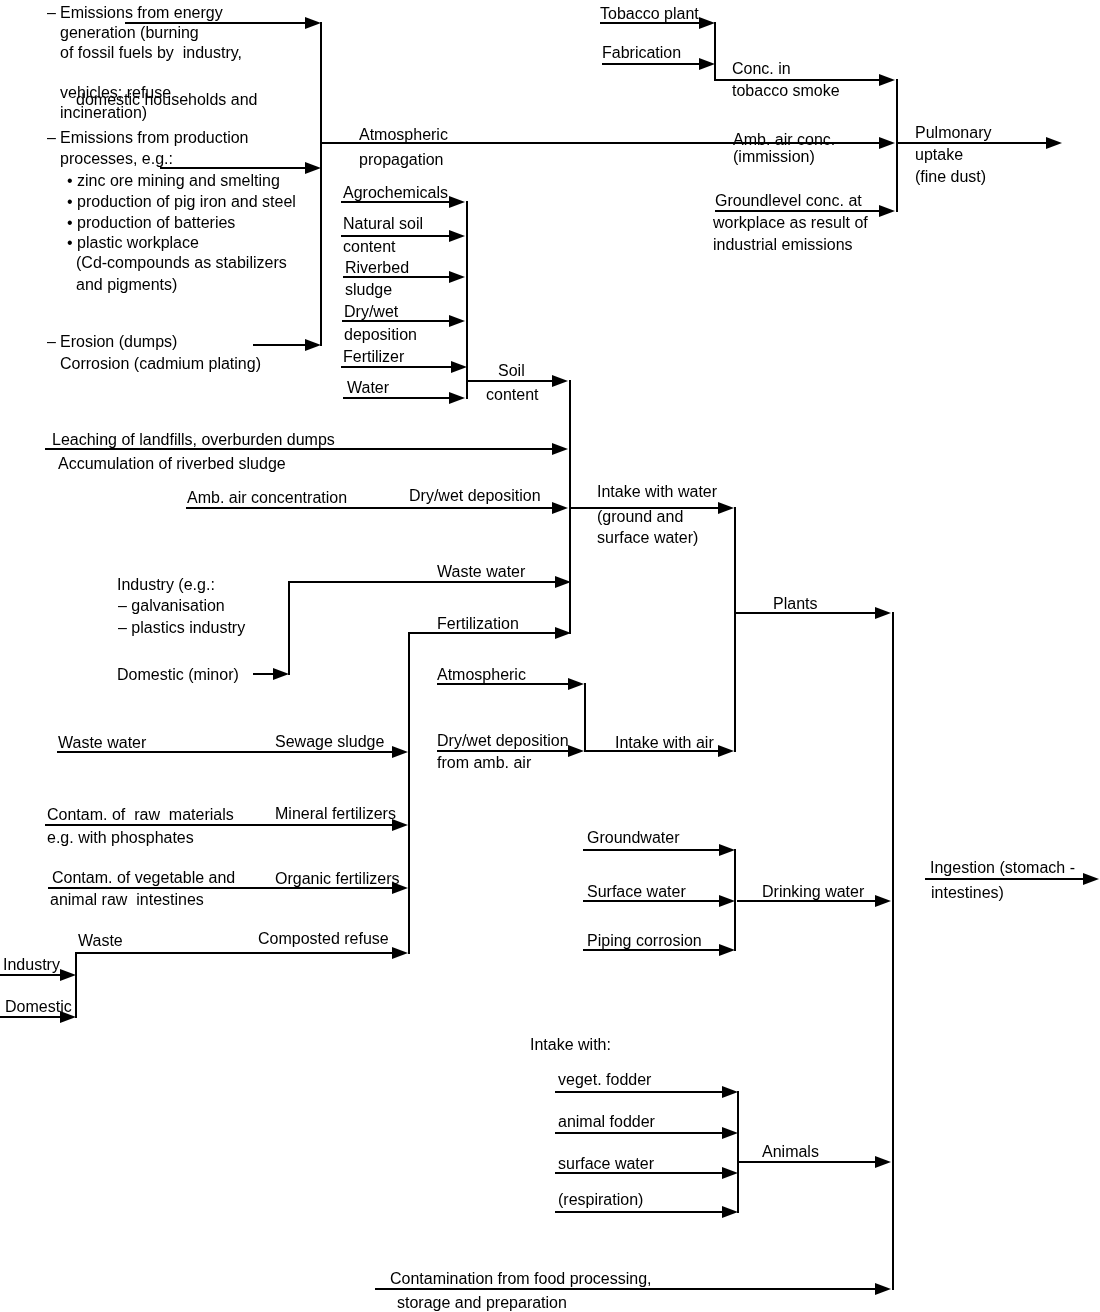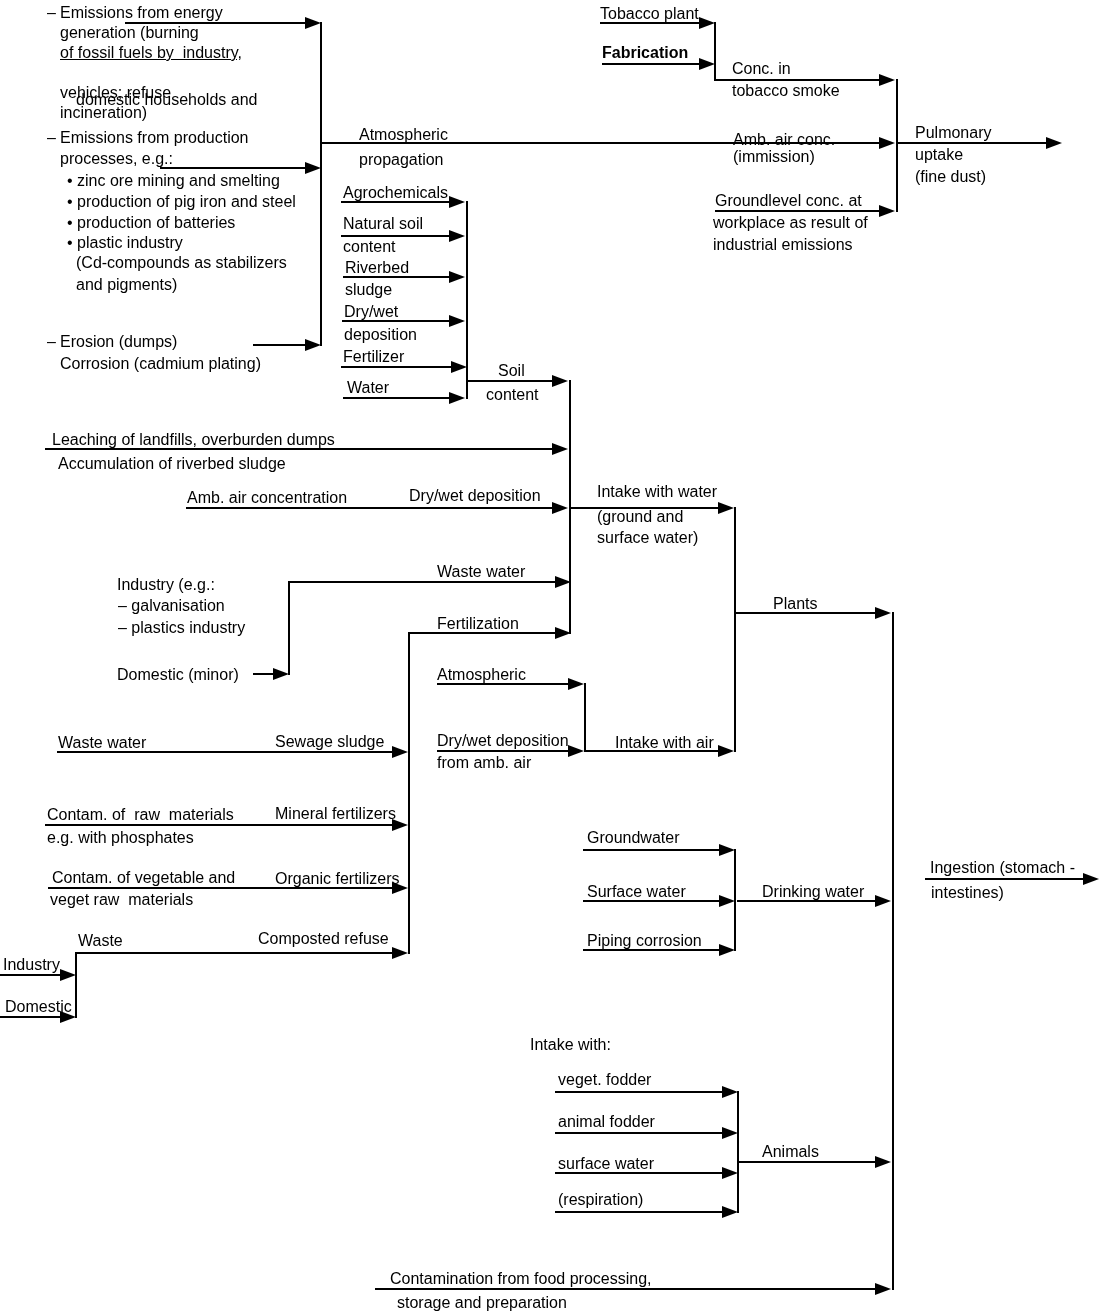--- a/index.html
+++ b/index.html
@@ -11,31 +11,31 @@
   .ar{position:absolute;width:0;height:0;border-top:6px solid transparent;
       border-bottom:6px solid transparent;border-left:16px solid #000;}
 </style>
 </head>
 <body>
 
 <div id="canvas">
     <div class="lbl" style="left: 47px; top: 4px;">–</div>
     <div class="lbl" style="left: 60px; top: 4px;">Emissions from energy</div>
     <div class="lbl" style="left: 60px; top: 24px;">generation (burning</div>
-    <div class="lbl" style="left: 60px; top: 44px; text-decoration: underline;">of fossil fuels by  industry,</div>
+    <div class="lbl" style="left: 60px; top: 44px;">of fossil fuels by  industry,</div>
     <div class="lbl" style="left: 76px; top: 64px; margin-top: 27px;">domestic households and</div>
     <div class="lbl" style="left: 60px; top: 84px;">vehicles; refuse</div>
     <div class="lbl" style="left: 60px; top: 104px;">incineration)</div>
     <div class="lbl" style="left: 47px; top: 129px;">–</div>
     <div class="lbl" style="left: 60px; top: 129px;">Emissions from production</div>
     <div class="lbl" style="left: 60px; top: 150px;">processes, e.g.:</div>
     <div class="lbl" style="left: 67px; top: 172px;">• zinc ore mining and smelting</div>
     <div class="lbl" style="left: 67px; top: 193px;">• production of pig iron and steel</div>
     <div class="lbl" style="left: 67px; top: 214px;">• production of batteries</div>
-    <div class="lbl" style="left: 67px; top: 234px;">• plastic industry</div>
+    <div class="lbl" style="left: 67px; top: 234px;">• plastic workplace</div>
     <div class="lbl" style="left: 76px; top: 254px;">(Cd-compounds as stabilizers</div>
     <div class="lbl" style="left: 76px; top: 276px;">and pigments)</div>
     <div class="lbl" style="left: 47px; top: 333px;">–</div>
     <div class="lbl" style="left: 60px; top: 333px;">Erosion (dumps)</div>
     <div class="lbl" style="left: 60px; top: 355px;">Corrosion (cadmium plating)</div>
     <div class="lbl" style="left: 359px; top: 126px;">Atmospheric</div>
     <div class="lbl" style="left: 359px; top: 151px;">propagation</div>
     <div class="lbl" style="left: 343px; top: 184px;">Agrochemicals</div>
     <div class="lbl" style="left: 343px; top: 215px;">Natural soil</div>
     <div class="lbl" style="left: 343px; top: 238px;">content</div>
@@ -64,28 +64,28 @@
     <div class="lbl" style="left: 58px; top: 734px;">Waste water</div>
     <div class="lbl" style="left: 597px; top: 483px;">Intake with water</div>
     <div class="lbl" style="left: 597px; top: 508px;">(ground and</div>
     <div class="lbl" style="left: 597px; top: 529px;">surface water)</div>
     <div class="lbl" style="left: 615px; top: 734px;">Intake with air</div>
     <div class="lbl" style="left: 773px; top: 595px;">Plants</div>
     <div class="lbl" style="left: 47px; top: 806px;">Contam. of  raw  materials</div>
     <div class="lbl" style="left: 47px; top: 829px;">e.g. with phosphates</div>
     <div class="lbl" style="left: 275px; top: 805px;">Mineral fertilizers</div>
     <div class="lbl" style="left: 52px; top: 869px;">Contam. of vegetable and</div>
-    <div class="lbl" style="left: 50px; top: 891px;">veget raw  materials</div>
+    <div class="lbl" style="left: 50px; top: 891px;">animal raw  intestines</div>
     <div class="lbl" style="left: 275px; top: 870px;">Organic fertilizers</div>
     <div class="lbl" style="left: 78px; top: 932px;">Waste</div>
     <div class="lbl" style="left: 258px; top: 930px;">Composted refuse</div>
     <div class="lbl" style="left: 3px; top: 956px;">Industry</div>
     <div class="lbl" style="left: 5px; top: 998px;">Domestic</div>
     <div class="lbl" style="left: 600px; top: 5px;">Tobacco plant</div>
-    <div class="lbl" style="left: 602px; top: 44px; font-weight: bold;">Fabrication</div>
+    <div class="lbl" style="left: 602px; top: 44px;">Fabrication</div>
     <div class="lbl" style="left: 732px; top: 60px;">Conc. in</div>
     <div class="lbl" style="left: 732px; top: 82px;">tobacco smoke</div>
     <div class="lbl" style="left: 733px; top: 131px;">Amb. air conc.</div>
     <div class="lbl" style="left: 733px; top: 148px;">(immission)</div>
     <div class="lbl" style="left: 715px; top: 192px;">Groundlevel conc. at</div>
     <div class="lbl" style="left: 713px; top: 214px;">workplace as result of</div>
     <div class="lbl" style="left: 713px; top: 236px;">industrial emissions</div>
     <div class="lbl" style="left: 915px; top: 124px;">Pulmonary</div>
     <div class="lbl" style="left: 915px; top: 146px;">uptake</div>
     <div class="lbl" style="left: 915px; top: 168px;">(fine dust)</div>

